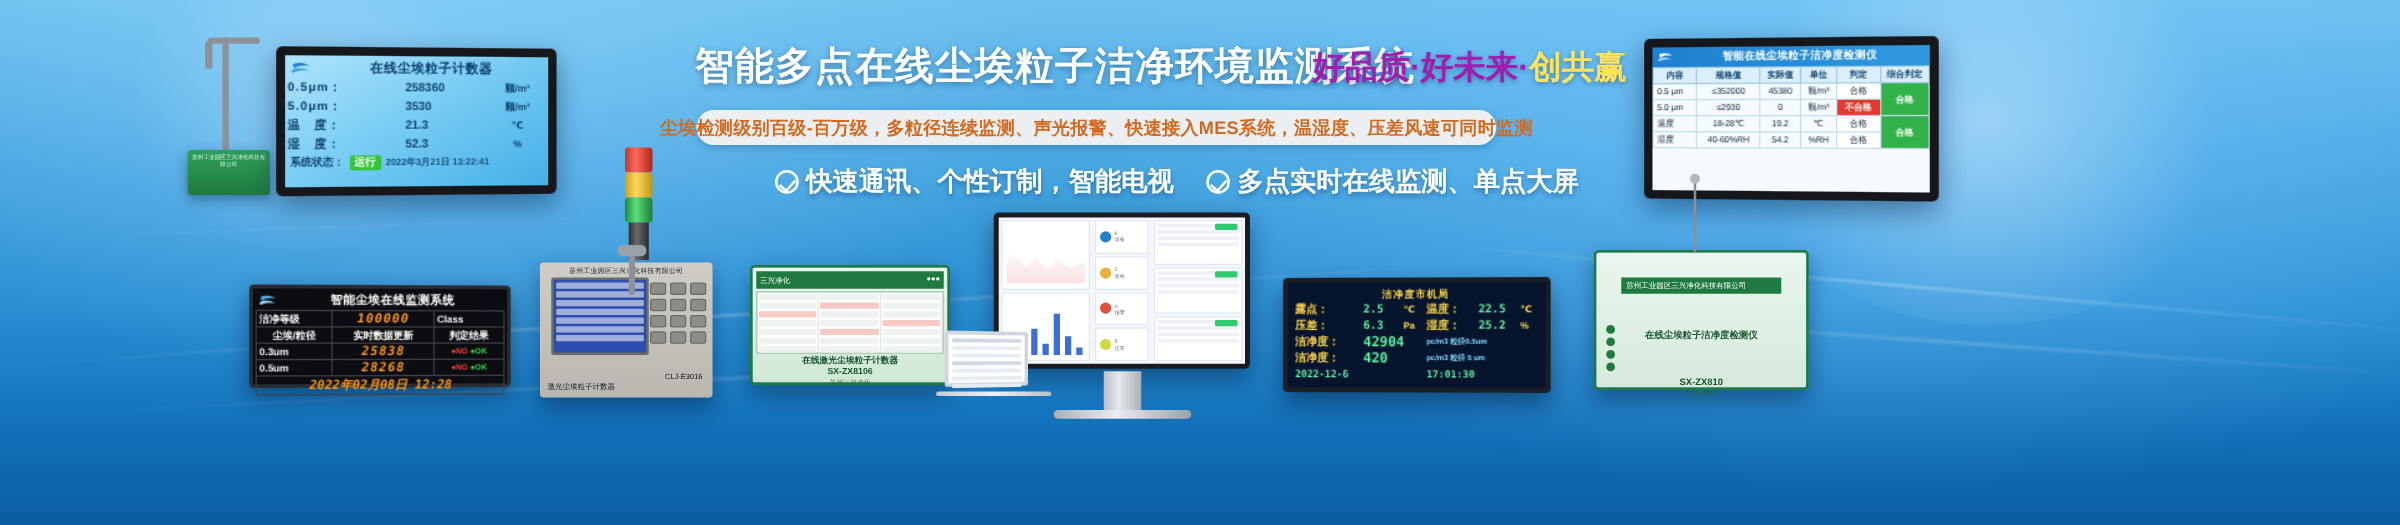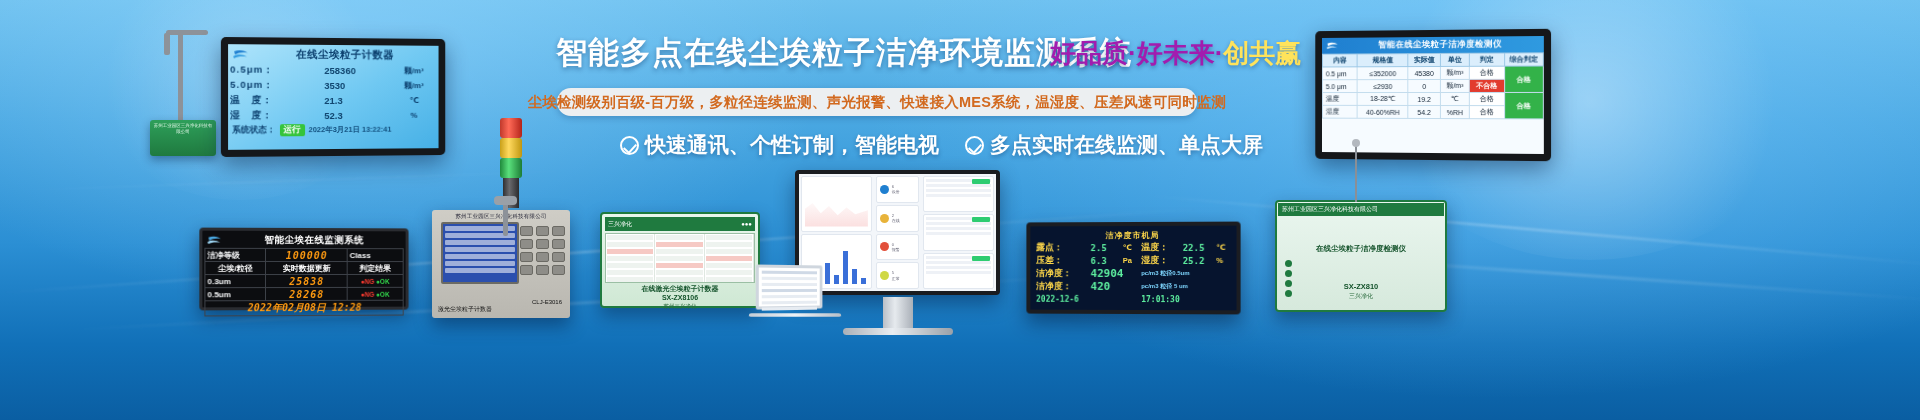--- a/index.html
+++ b/index.html
@@ -180,21 +180,21 @@
   #led2 td{ font-size:9px; font-weight:bold; white-space:nowrap; padding:0; height:13px;}
   #led2 .k{ color:#ffd84a; } #led2 .v{ color:#5ef0a0; font-family:"DejaVu Sans Mono",monospace;}
   #led2 .u{ color:#ffd84a; font-size:7.5px;}
   #led2 .big{ color:#5ef0a0; font-family:"DejaVu Sans Mono",monospace; font-size:11px;}
   #led2 .small{ color:#7fd7ff; font-size:6px;}
   #led2 .dt{ color:#5ef0a0; font-family:"DejaVu Sans Mono",monospace; font-size:8px;}
 
   
   #rdev{ position:absolute; left:1275px; top:200px; width:172px; height:112px;
      background:linear-gradient(180deg,#eaf6ef,#d6e9dc); border:2px solid #1f7a3f;
-     border-radius:4px; box-shadow:0 8px 18px rgba(0,25,60,.42); padding:1px;}
+     border-radius:4px; box-shadow:0 8px 18px rgba(0,25,60,.42); padding:20px;}
   #rdev .strip{ height:13px; background:#1f7a3f; color:#fff; font-size:6px; display:flex; align-items:center; padding:0 4px;}
   #rdev .ttl{ text-align:center; font-size:7.5px; color:#14532b; font-weight:bold; line-height:1.3; margin-top:28px;}
   #rdev .sub{ text-align:center; font-size:6px; color:#2b6b3e;}
   #rdev .leds{ position:absolute; left:8px; top:58px; display:flex; flex-direction:column; gap:3px;}
   #rdev .leds i{ width:7px;height:7px;border-radius:50%; display:block; background:#1f7a3f;}
   #rdev .probe{ position:absolute; left:78px; top:-58px; width:2px; height:58px; background:#8a8f96;}
   #rdev .probe::after{content:"";position:absolute;left:-3px;top:-5px;width:8px;height:8px;border-radius:50%;background:#b3b8bf;}
 
   .rod{ position:absolute; background:#8d9299; border-radius:2px;}
   .sensorbox{ position:absolute; background:linear-gradient(180deg,#2e9f5a,#1f7a3f); border-radius:3px;

